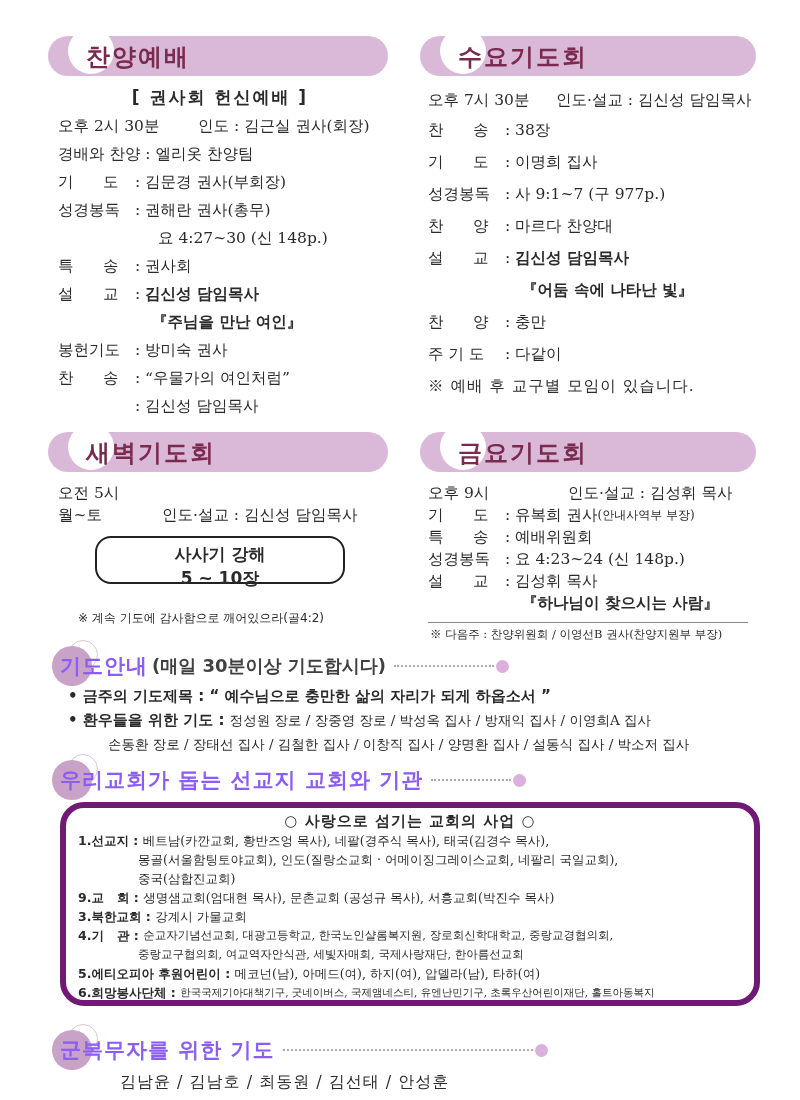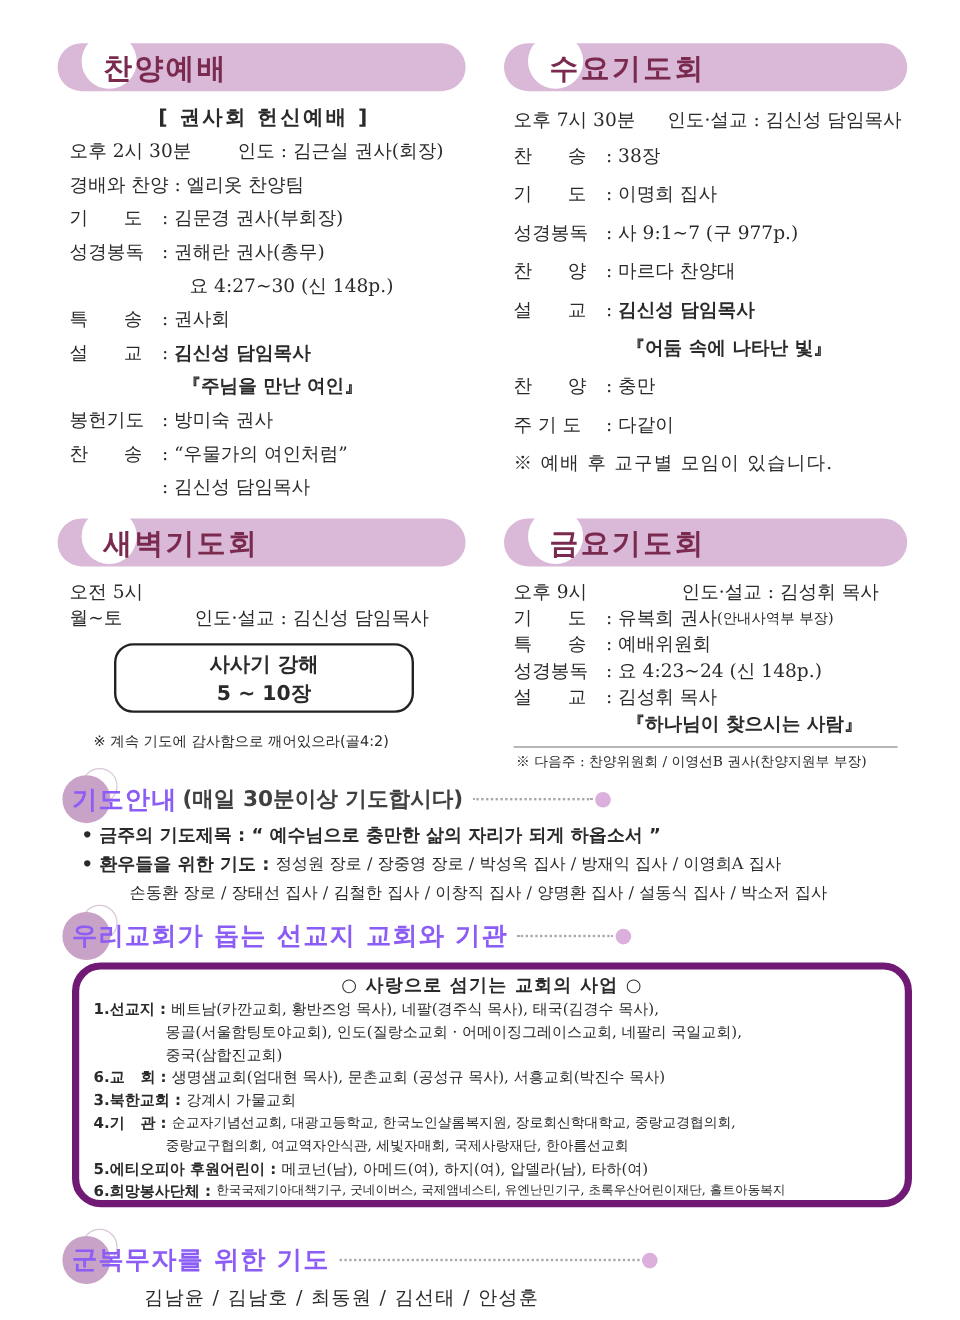--- a/index.html
+++ b/index.html
@@ -11,21 +11,21 @@
   .pill .bubble { position: absolute; left: 20px; top: -8px; width: 46px; height: 46px; border-radius: 50%; background: #ffffff; }
   .pill .ptitle { position: absolute; left: 38px; top: 5px; font-family: "DejaVu Sans", sans-serif; font-weight: bold; font-size: 24px; color: #7a2a4e; letter-spacing: 2px; }
 
   .col { position: absolute; font-size: 15.5px; line-height: 28px; }
   .row { white-space: nowrap; display: flex; }
   .lbl { display: inline-block; white-space: pre; }
   .bold { font-family: "DejaVu Sans", sans-serif; font-weight: bold; }
 
   .subtitle { position: absolute; left: 60px; width: 320px; text-align: center; font-family: "DejaVu Sans", sans-serif; font-weight: bold; font-size: 17px; letter-spacing: 2px; }
 
-  .box-study { position: absolute; left: 95px; top: 536px; width: 250px; height: 58px; border: 2px solid #222; border-radius: 16px; text-align: center; font-family: "DejaVu Sans", sans-serif; font-weight: bold; font-size: 17px; line-height: 24px; padding-top: 4px; }
+  .box-study { position: absolute; left: 95px; top: 536px; width: 250px; height: 48px; border: 2px solid #222; border-radius: 16px; text-align: center; font-family: "DejaVu Sans", sans-serif; font-weight: bold; font-size: 17px; line-height: 24px; padding-top: 4px; }
   .note-small { position: absolute; font-family: "DejaVu Sans", sans-serif; font-size: 12px; }
 
   .hr { position: absolute; height: 1px; background: #888; }
 
   
   .sec { position: absolute; display: flex; align-items: center; }
   .sec .circ { position: absolute; left: -8px; top: -6px; width: 40px; height: 40px; border-radius: 50%; background: #c9a2c8; }
   .sec .circ2 { position: absolute; left: 8px; top: -12px; width: 30px; height: 30px; border-radius: 50%; border: 1px solid #d7c7d6; background: transparent; }
   .sec .stitle { position: relative; font-family: "DejaVu Sans", sans-serif; font-weight: bold; font-size: 21px; color: #8b5cf6; white-space: nowrap; letter-spacing: 1px; }
   .sec .ssub { position: relative; font-family: "DejaVu Sans", sans-serif; font-weight: bold; font-size: 18px; color: #404040; margin-left: 4px; }
@@ -249,21 +249,21 @@
       <span class="mlbl">1.선교지 : </span>
       <span class="mval">베트남(카깐교회, 황반즈엉 목사), 네팔(경주식 목사), 태국(김경수 목사),</span>
     </div>
   <div class="mrow indent">
       <span class="mval">몽골(서울함팅토야교회), 인도(질랑소교회 · 어메이징그레이스교회, 네팔리 국일교회),</span>
     </div>
   <div class="mrow indent">
       <span class="mval">중국(삼합진교회)</span>
     </div>
   <div class="mrow">
-      <span class="mlbl">6.교   회 : </span>
+      <span class="mlbl">9.교   회 : </span>
       <span class="mval">생명샘교회(엄대현 목사), 문촌교회 (공성규 목사), 서흥교회(박진수 목사)</span>
     </div>
   <div class="mrow">
       <span class="mlbl">3.북한교회 : </span>
       <span class="mval">강계시 가물교회</span>
     </div>
   <div class="mrow">
       <span class="mlbl">4.기   관 : </span>
       <span class="mval" style="font-size:11.5px;">순교자기념선교회, 대광고등학교, 한국노인샬롬복지원, 장로회신학대학교, 중랑교경협의회,</span>
     </div>

